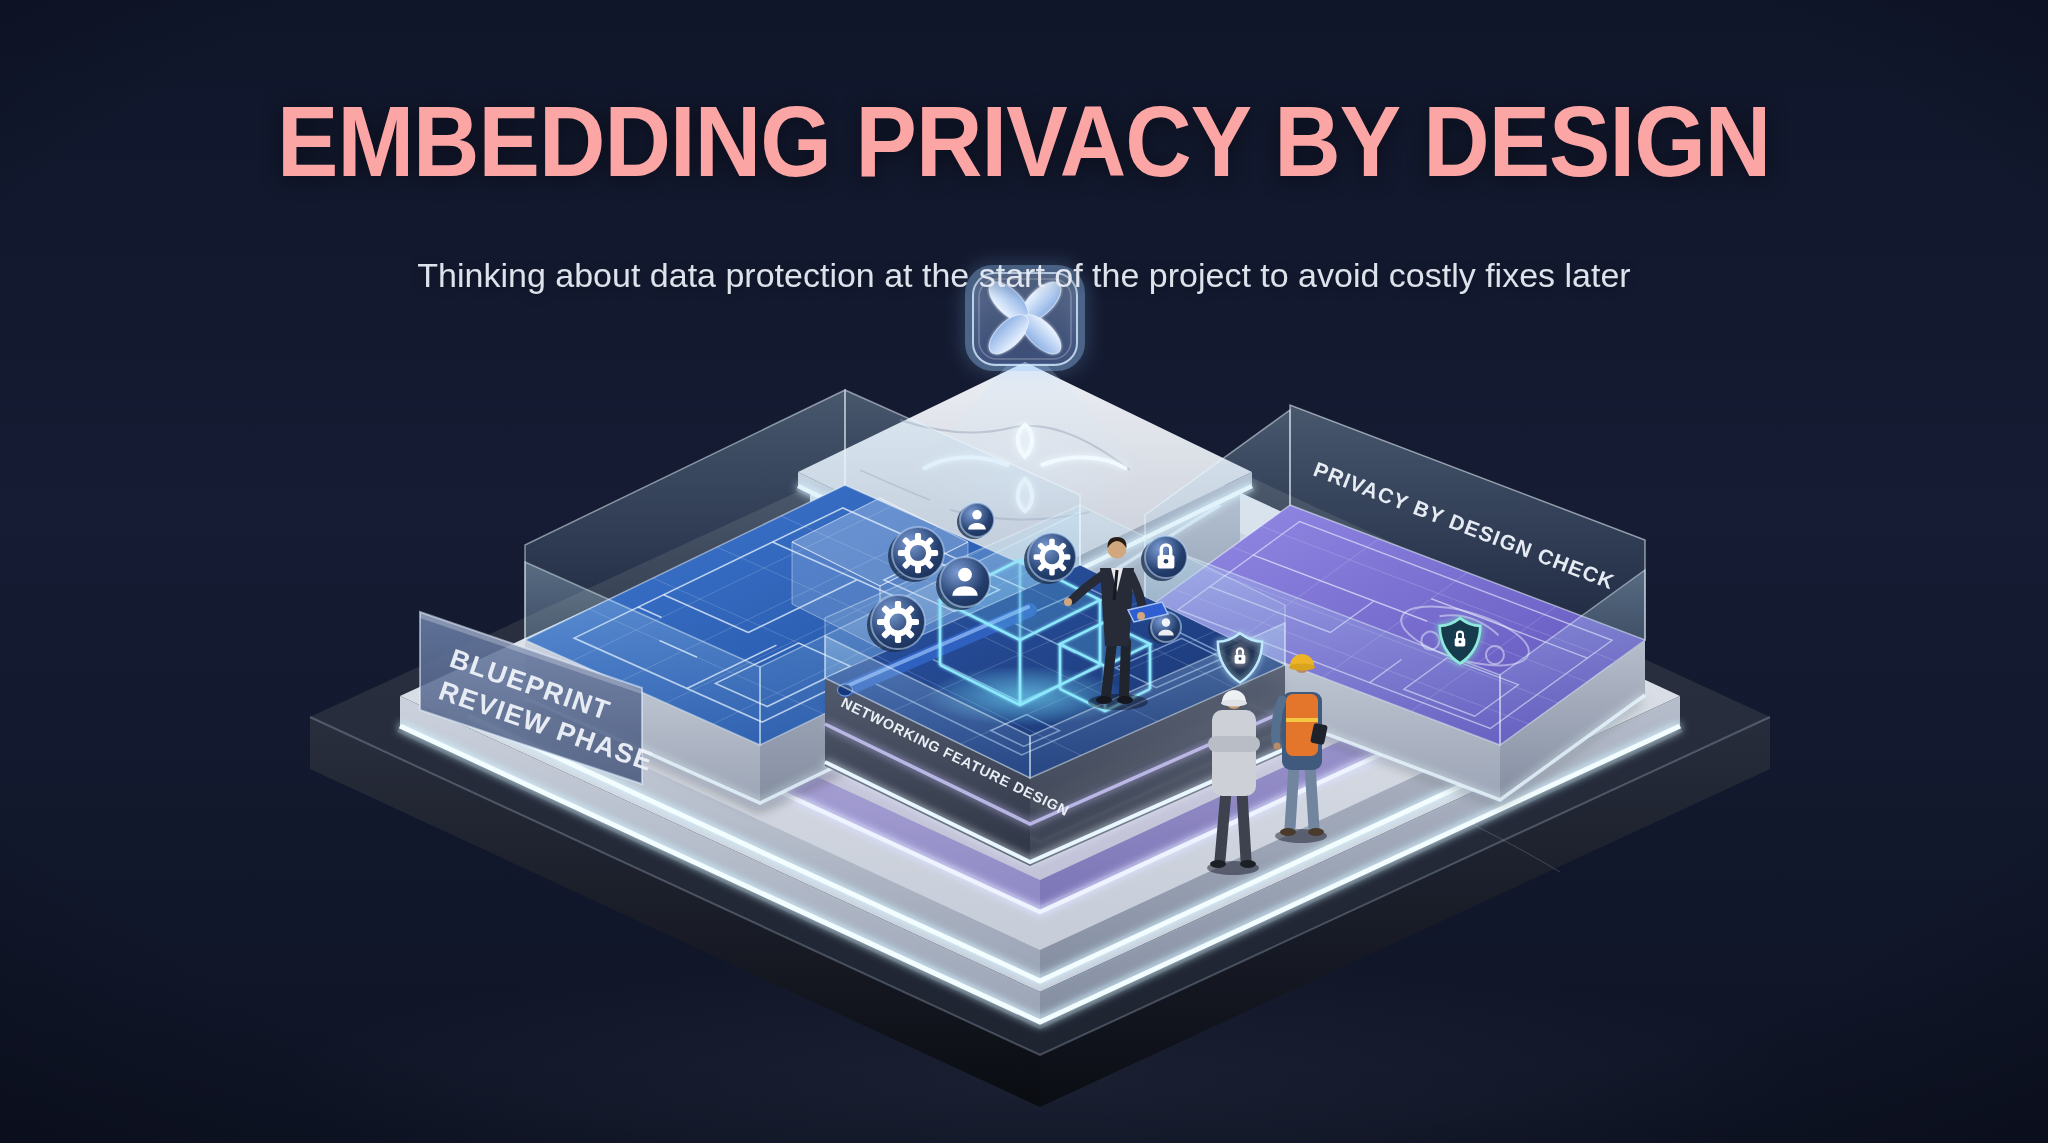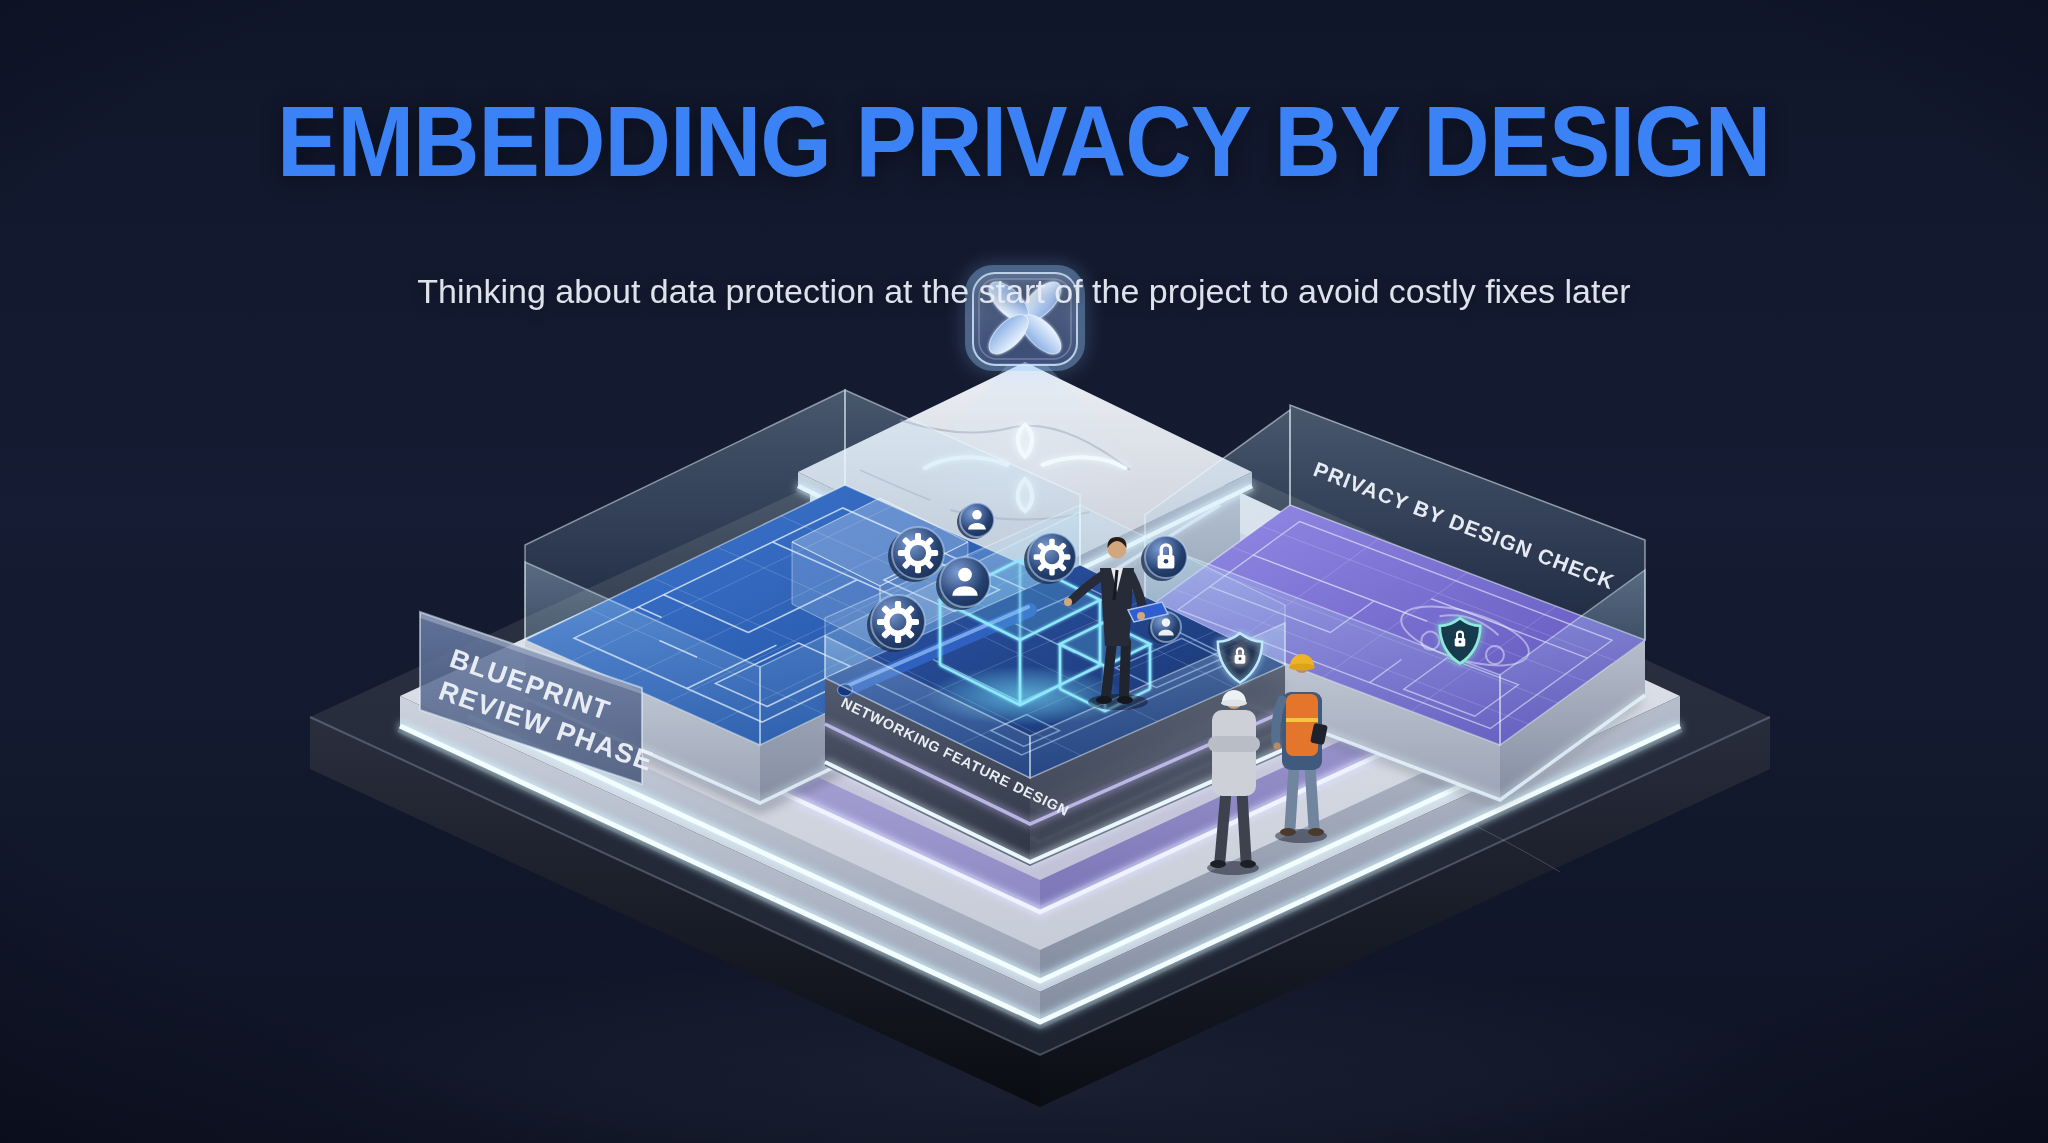--- a/index.html
+++ b/index.html
@@ -1,23 +1,23 @@
 <!DOCTYPE html>
 <html><head>
 <meta charset="utf-8">
 <style>
   html,body{margin:0;padding:0;background:#131a30;}
   .stage{position:relative;width:2048px;height:1143px;overflow:hidden;
          font-family:"Liberation Sans",sans-serif;background:#131a30;}
   .scene-svg{position:absolute;inset:0;}
-  .hdr{position:absolute;left:0;right:0;text-align:center;color:#3b82f6;}
+  .hdr{position:absolute;left:0;right:0;text-align:center;color:#fca5a5;}
   .hdr-title{top:84px;font-size:100px;font-weight:700;letter-spacing:-1px;
              text-shadow:0 3px 22px rgba(0,0,0,.45);}
   .hdr-title .squeeze{display:inline-block;transform:scaleX(.92);white-space:nowrap;}
-  .hdr-sub{top:272px;font-size:34px;font-weight:400;color:#e9edf6;opacity:.95;
+  .hdr-sub{top:256px;font-size:34px;font-weight:400;color:#e9edf6;opacity:.95;
            text-shadow:0 2px 14px rgba(0,0,0,.4);}
   
   .sign-text{font-family:"Liberation Sans",sans-serif;font-size:27px;font-weight:700;
              fill:#edf1f8;letter-spacing:1.5px;opacity:.96;}
   .center-label{font-family:"Liberation Sans",sans-serif;font-size:14.5px;font-weight:700;
              fill:#f2f6fc;letter-spacing:.8px;opacity:.95;}
   .right-label{font-family:"Liberation Sans",sans-serif;font-size:21px;font-weight:700;
              fill:#eef3fa;letter-spacing:1.2px;opacity:.96;}
   .plan{fill:none;stroke:rgba(235,245,255,.75);stroke-width:1.6;vector-effect:non-scaling-stroke;}
   .plan-faint{fill:none;stroke:rgba(235,245,255,.18);stroke-width:1;vector-effect:non-scaling-stroke;}

